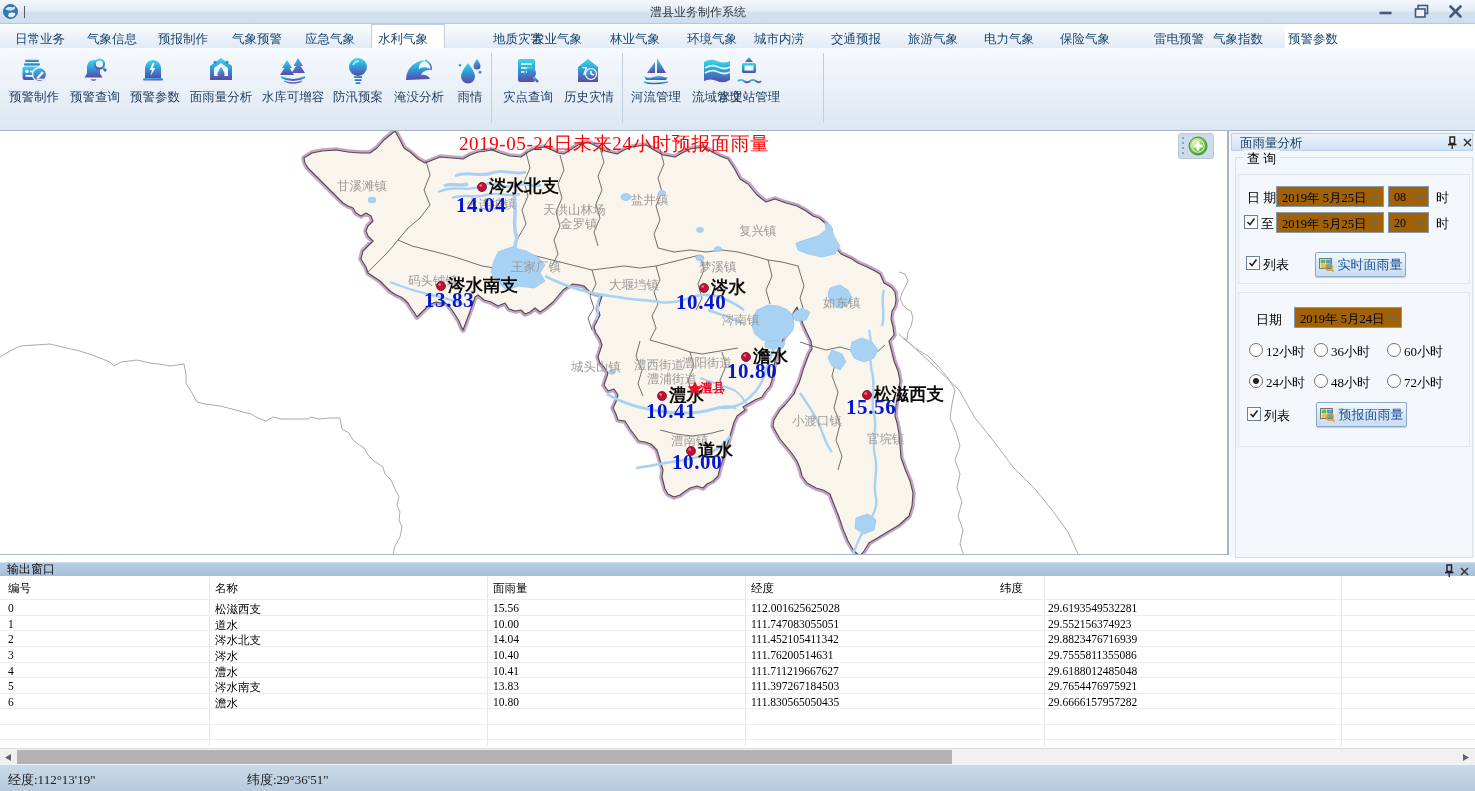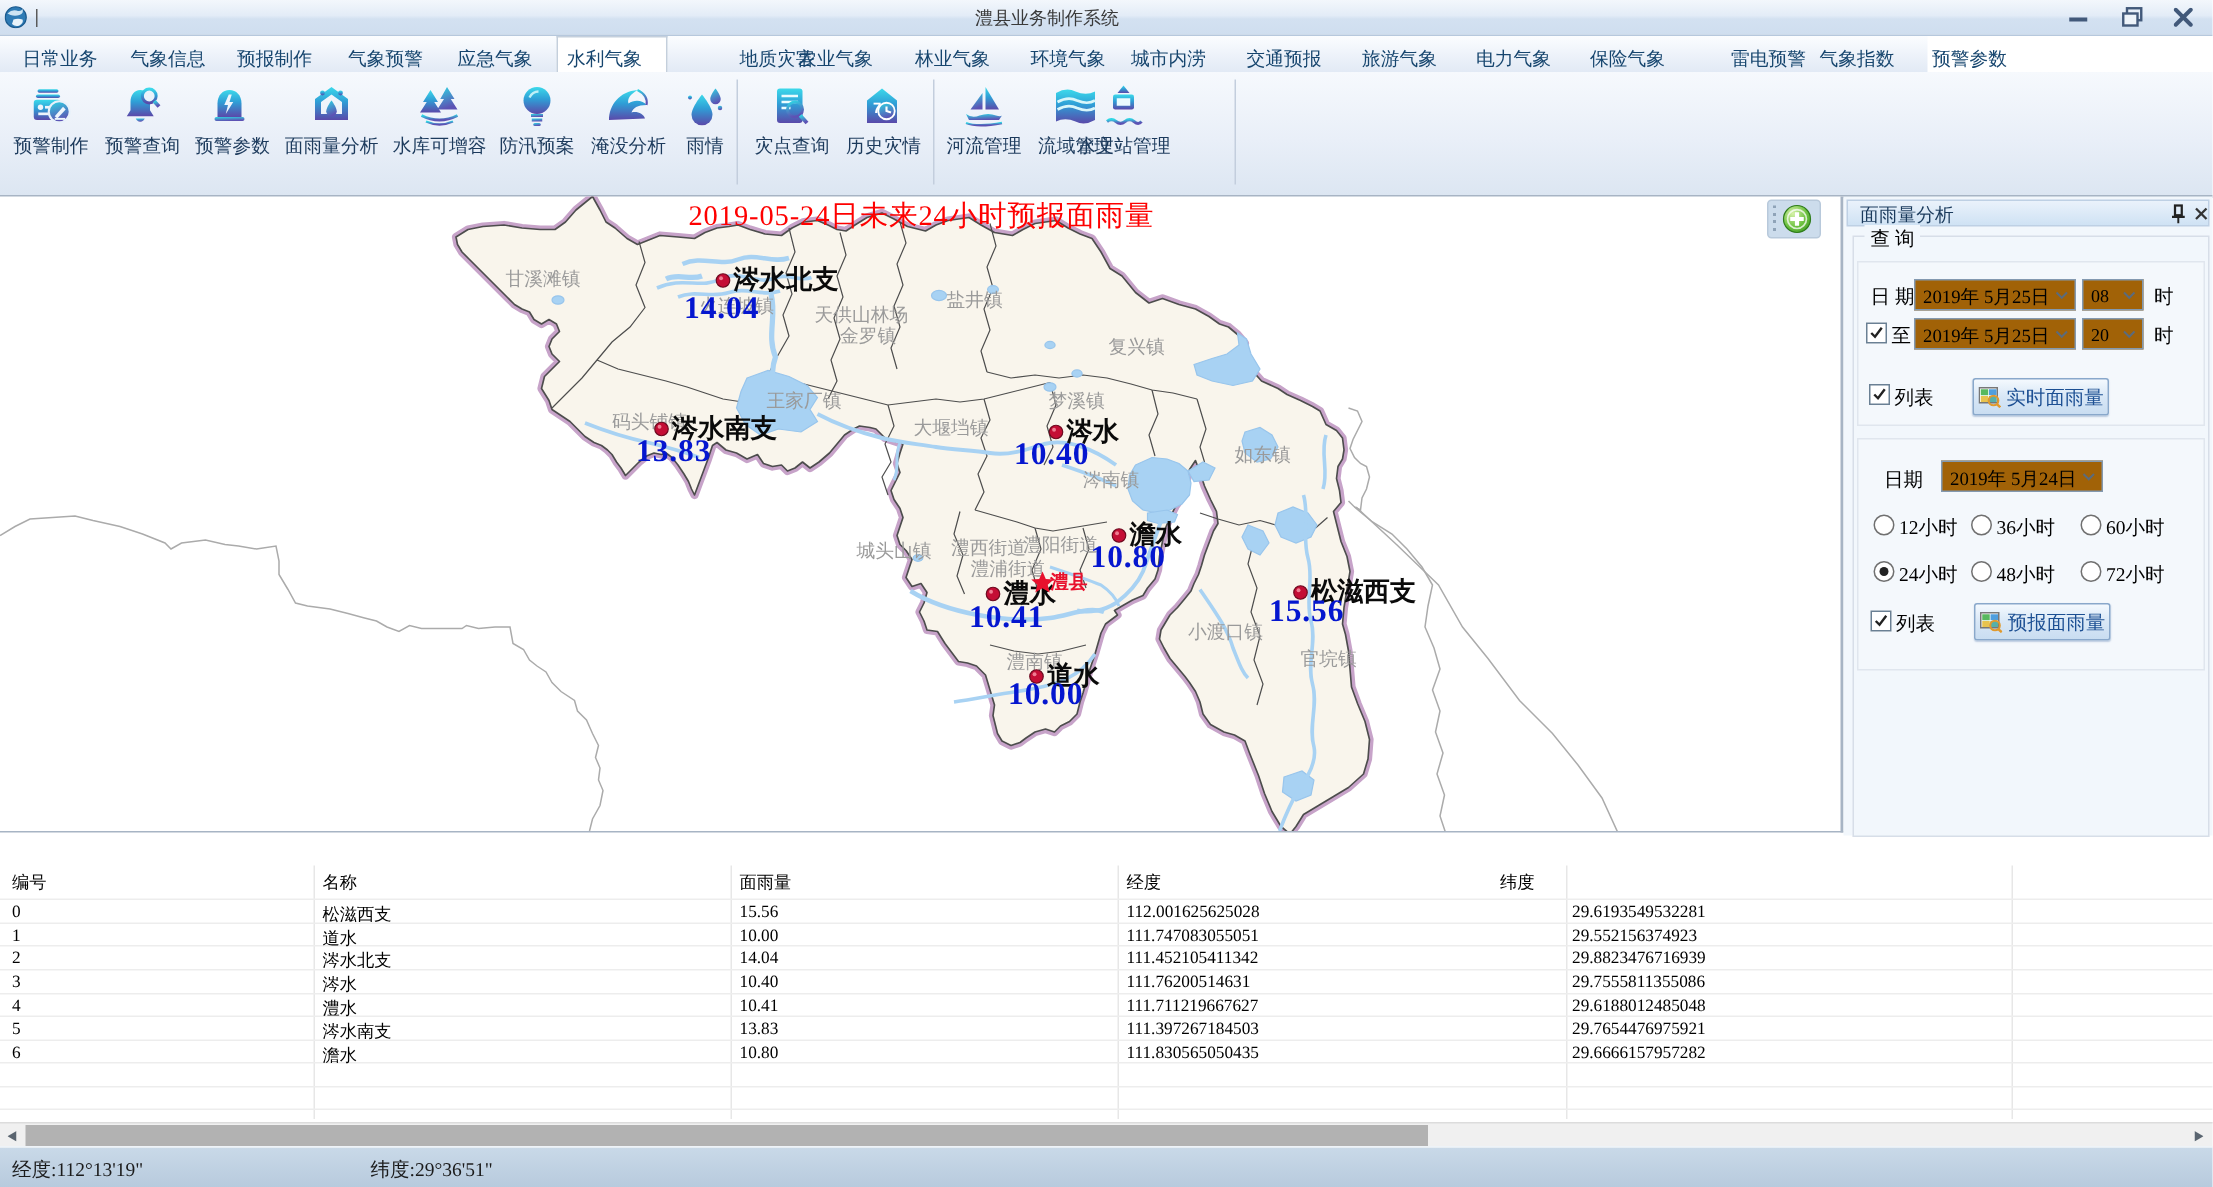--- a/index.html
+++ b/index.html
@@ -517,20 +517,33 @@
         <rect x="7" y="1.5" width="5" height="4" fill="#4f9ede"></rect>
    <rect x="1.5" y="6" width="5" height="4" fill="#e8c34e"></rect>
         <rect x="7" y="6" width="5" height="4" fill="#57b0a8"></rect>
    <circle cx="10" cy="9" r="3.2" fill="none" stroke="#e09a2f" stroke-width="1.4"></circle>
         <line x1="12.3" y1="11.5" x2="14.5" y2="13.5" stroke="#e09a2f" stroke-width="1.6"></line>
       </svg>
   预报面雨量</div>
 </div>
 
 <div id="outwin">
+ <div id="owhead">输出窗口
+  <svg class="abs" style="left:1444px;top:1px" width="10" height="13" viewBox="0 0 10 13">
+   <rect x="3" y="1" width="4.5" height="6.5" fill="none" stroke="#222" stroke-width="1.5"></rect>
+   <line x1="1" y1="8.6" x2="9.5" y2="8.6" stroke="#222" stroke-width="1.5"></line>
+   <line x1="5.2" y1="9" x2="5.2" y2="13" stroke="#222" stroke-width="1.3"></line>
+      </svg>
+  <svg class="abs" style="left:1460px;top:4px" width="9" height="9" viewBox="0 0 9 9">
+   <g stroke="#333" stroke-width="1.5">
+          <line x1="1" y1="1" x2="8" y2="8"></line>
+          <line x1="8" y1="1" x2="1" y2="8"></line>
+        </g>
+      </svg>
+ </div>
  <div id="otable">
   <div class="vline" style="left:209px;"></div>
   <div class="vline" style="left:487px;"></div>
   <div class="vline" style="left:745px;"></div>
   <div class="vline" style="left:1044px;"></div>
   <div class="vline" style="left:1341px;"></div>
   <span class="oth" style="left:8px;">编号</span>
   <span class="oth" style="left:215px;">名称</span>
   <span class="oth" style="left:493px;">面雨量</span>
   <span class="oth" style="left:751px;">经度</span>

